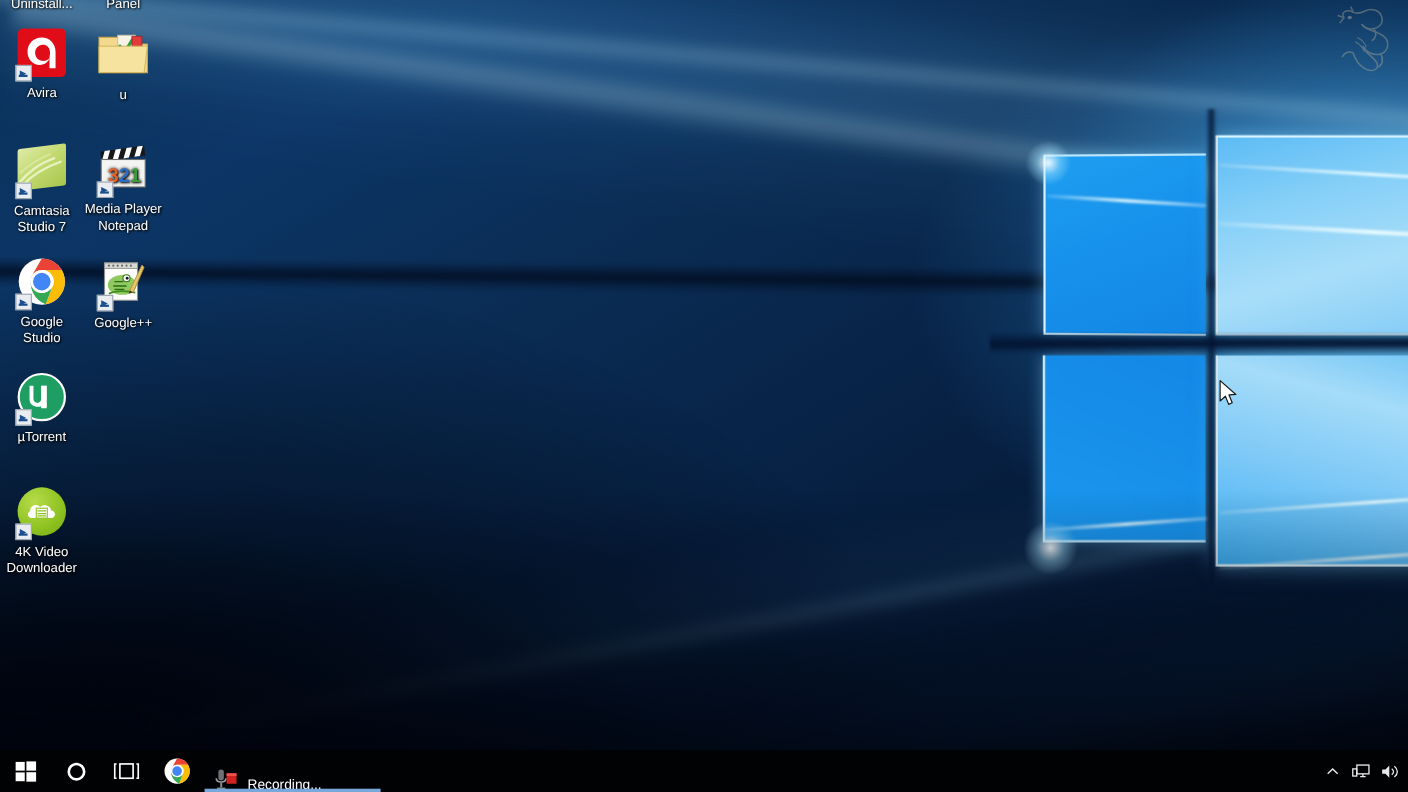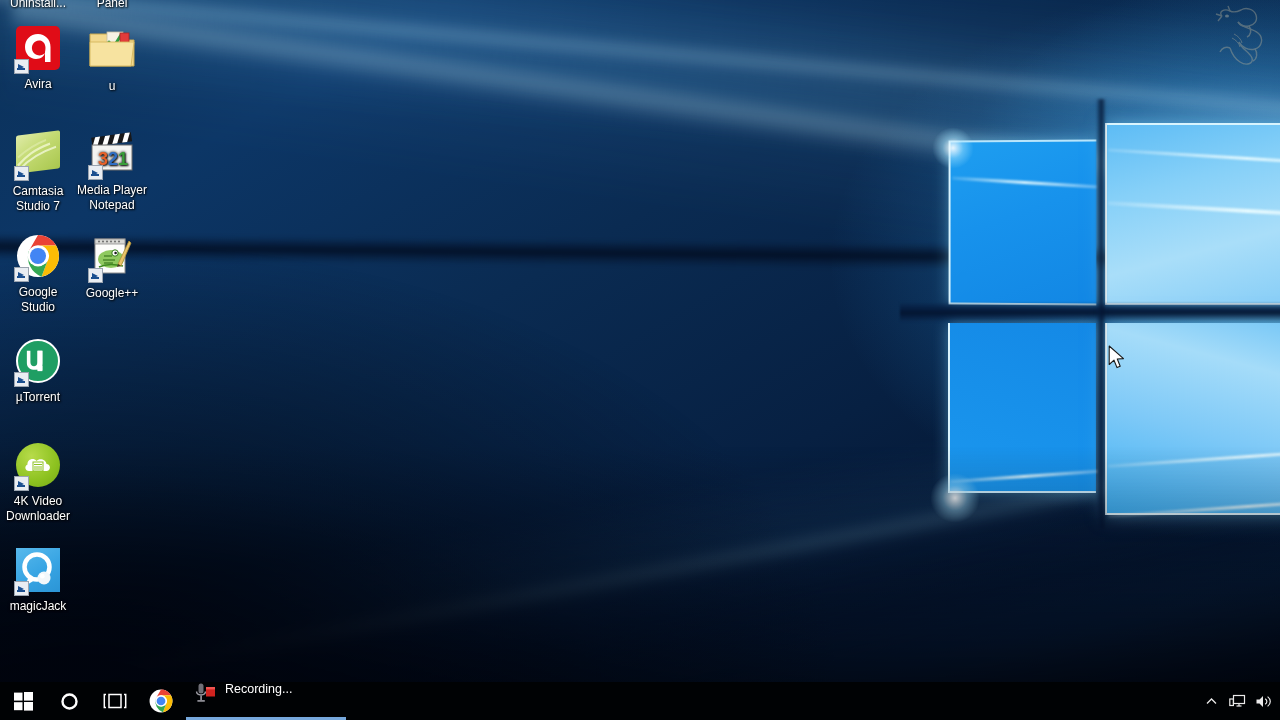--- a/index.html
+++ b/index.html
@@ -376,21 +376,21 @@
     height: 38px;
     display: flex;
     align-items: center;
     justify-content: center;
     cursor: default;
   }
 
   #task-recording {
     position: relative;
     display: flex;
-    align-items: flex-start;
+    align-items: flex-end;
     height: 38px;
     padding: 0 14px 0 10px;
     min-width: 140px;
     cursor: default;
   }
   #task-recording::after {
     content: "";
     position: absolute;
     left: 2px;
     right: 2px;
@@ -622,34 +622,20 @@
             <path d="M13 28 C9 28, 8 23, 11.5 21.5 C11 16.5, 17.5 14, 20.5 18 C23.5 14.5, 30 16.5, 30.5 21 C34.5 21, 35.5 27, 31 28 Z" fill="#ffffff"></path>
             <rect x="17" y="19" width="10" height="9" fill="#ffffff" stroke="#8dc220" stroke-width="1"></rect>
             <path d="M18 21.5 L26 21.5 M18 24 L26 24 M18 26 L26 26" stroke="#8dc220" stroke-width="1.1"></path>
           </svg>
         </div>
         <div class="shortcut-arrow"></div>
       </div>
       <span class="label">4K Video Downloader</span>
     </div>
 
-    <div class="desk-icon" style="left:0px; top:546px;">
-      <div class="glyph">
-        <div class="mj-tile">
-          <svg viewBox="0 0 44 44" width="44" height="44" style="position:absolute;left:0;top:0;">
-            <circle cx="21" cy="19" r="12.5" fill="none" stroke="#ffffff" stroke-width="4.5"></circle>
-            <path d="M13 28 L9 38 L19 32 Z" fill="#ffffff"></path>
-            <circle cx="28" cy="30" r="6.5" fill="#f2f7fa"></circle>
-            <circle cx="26.3" cy="28.2" r="2.4" fill="#ffffff" opacity="0.9"></circle>
-          </svg>
-        </div>
-        <div class="shortcut-arrow"></div>
-      </div>
-      <span class="label">magicJack</span>
-    </div>
 
   </div>
 
   <div id="taskbar">
 
     <div class="tb-btn">
       <svg width="19" height="19" viewBox="0 0 19 19">
         <rect x="0" y="0.6" width="8.5" height="8" fill="#ffffff"></rect>
         <rect x="10" y="0" width="9" height="8.6" fill="#ffffff"></rect>
         <rect x="0" y="10.2" width="8.5" height="8" fill="#ffffff"></rect>

